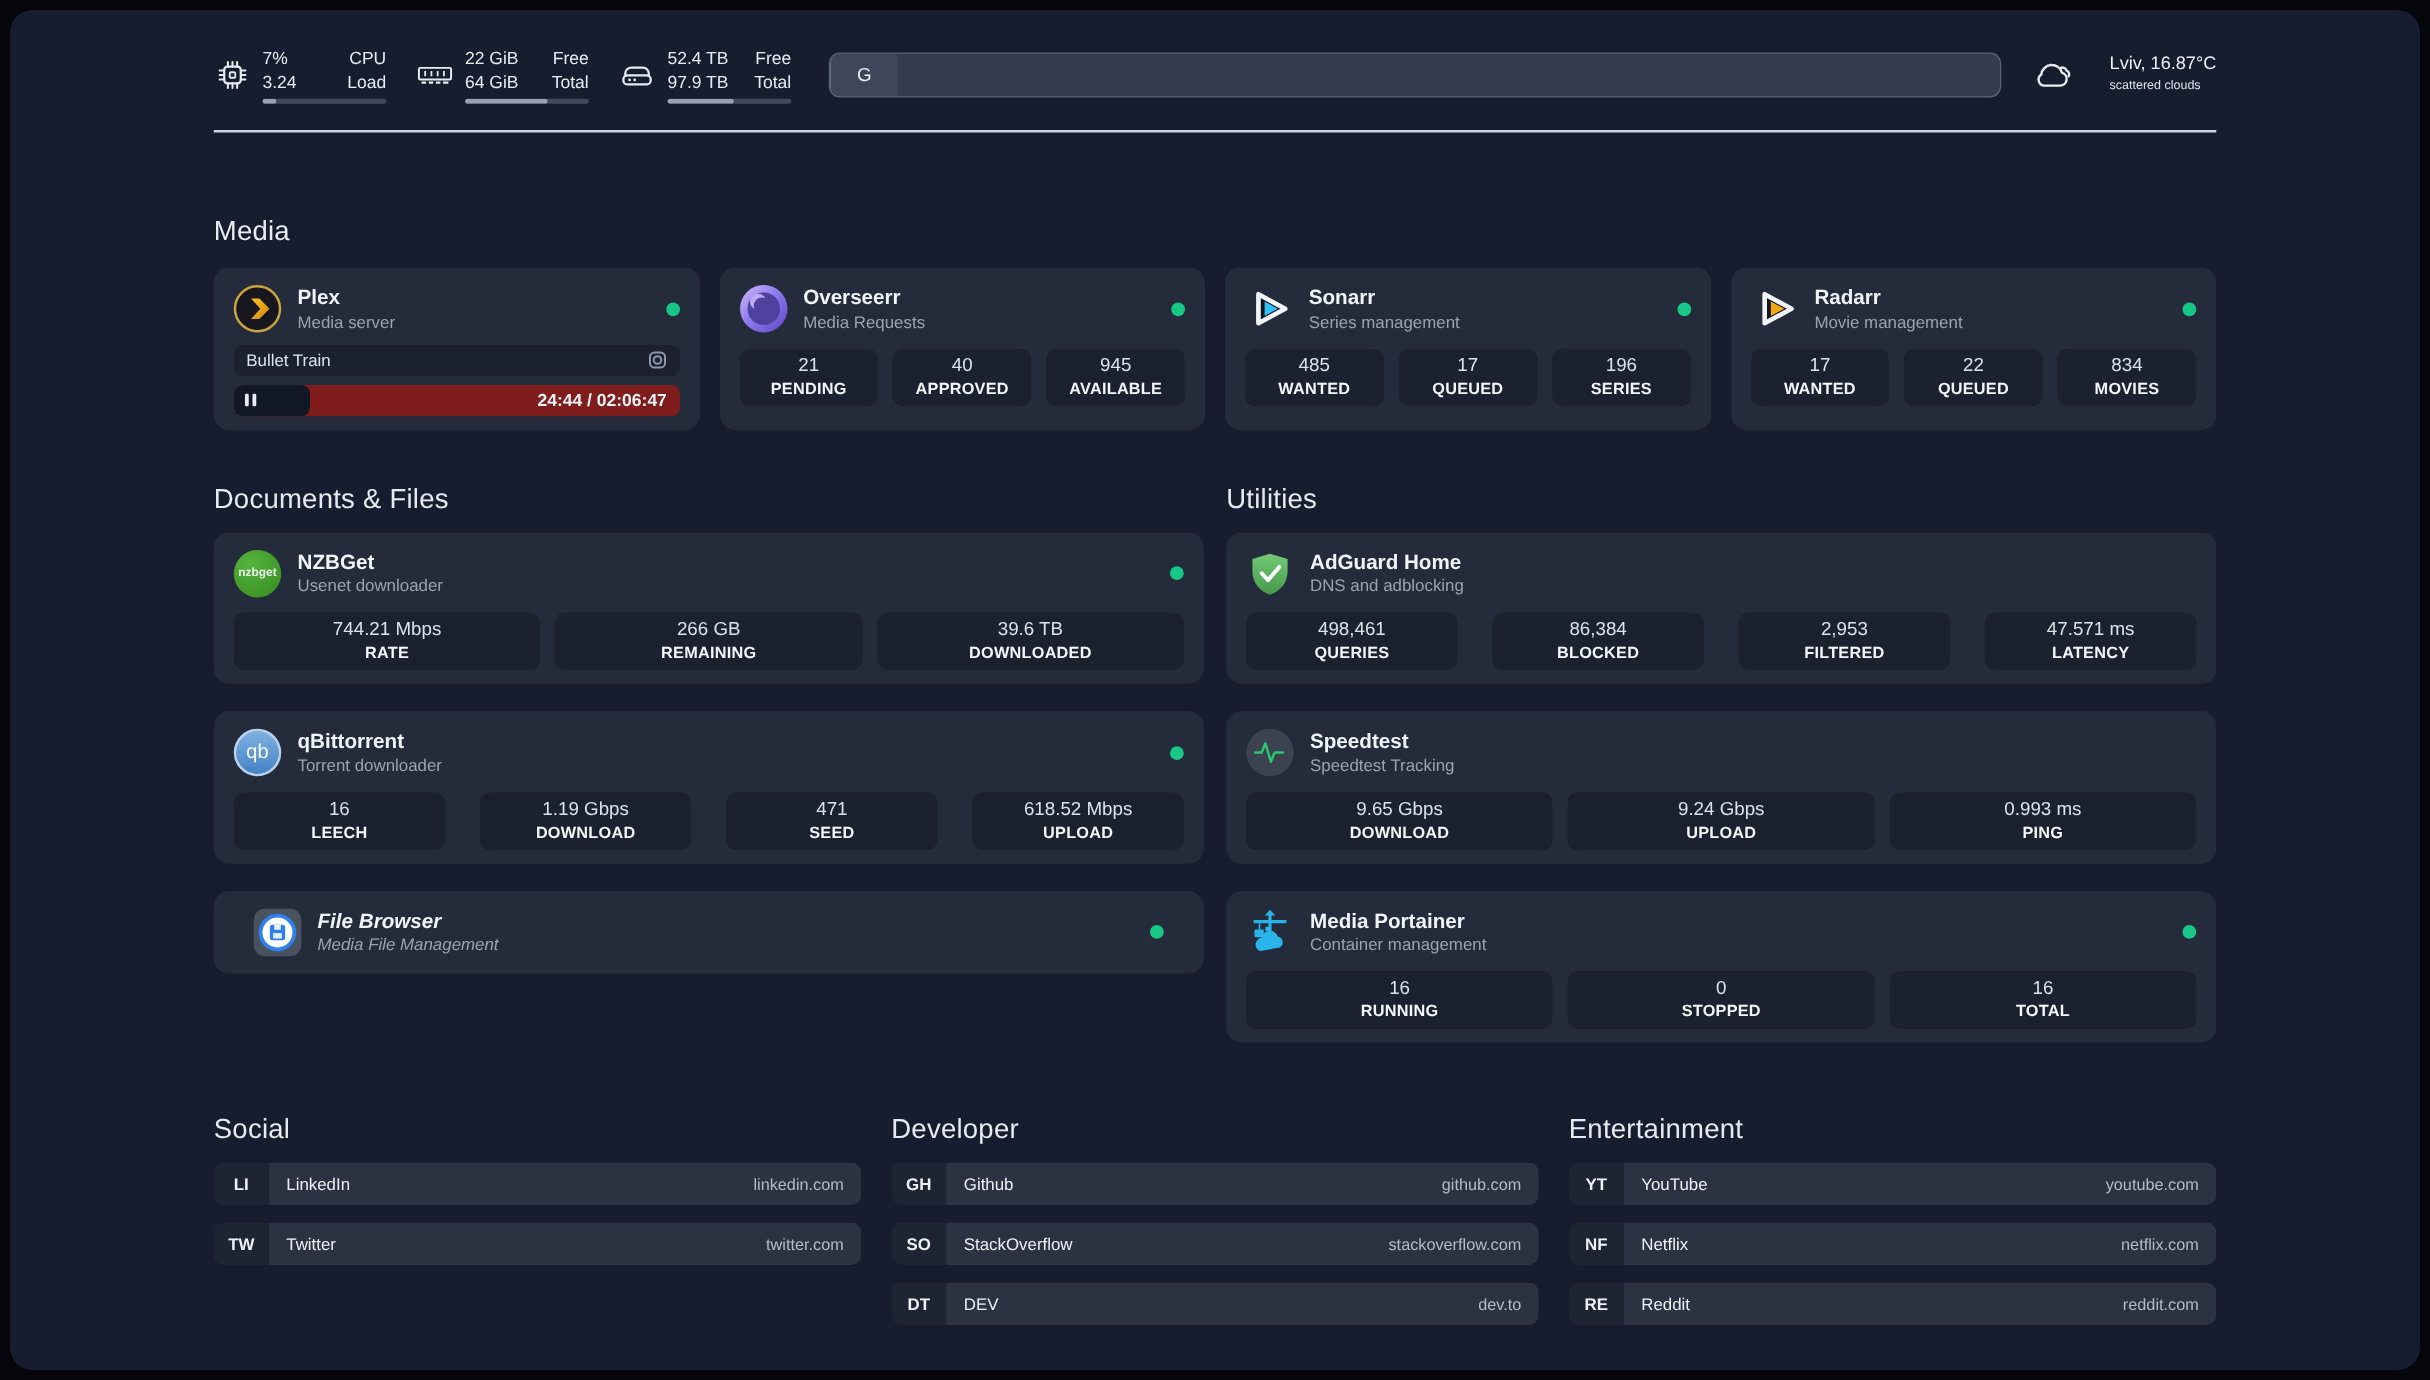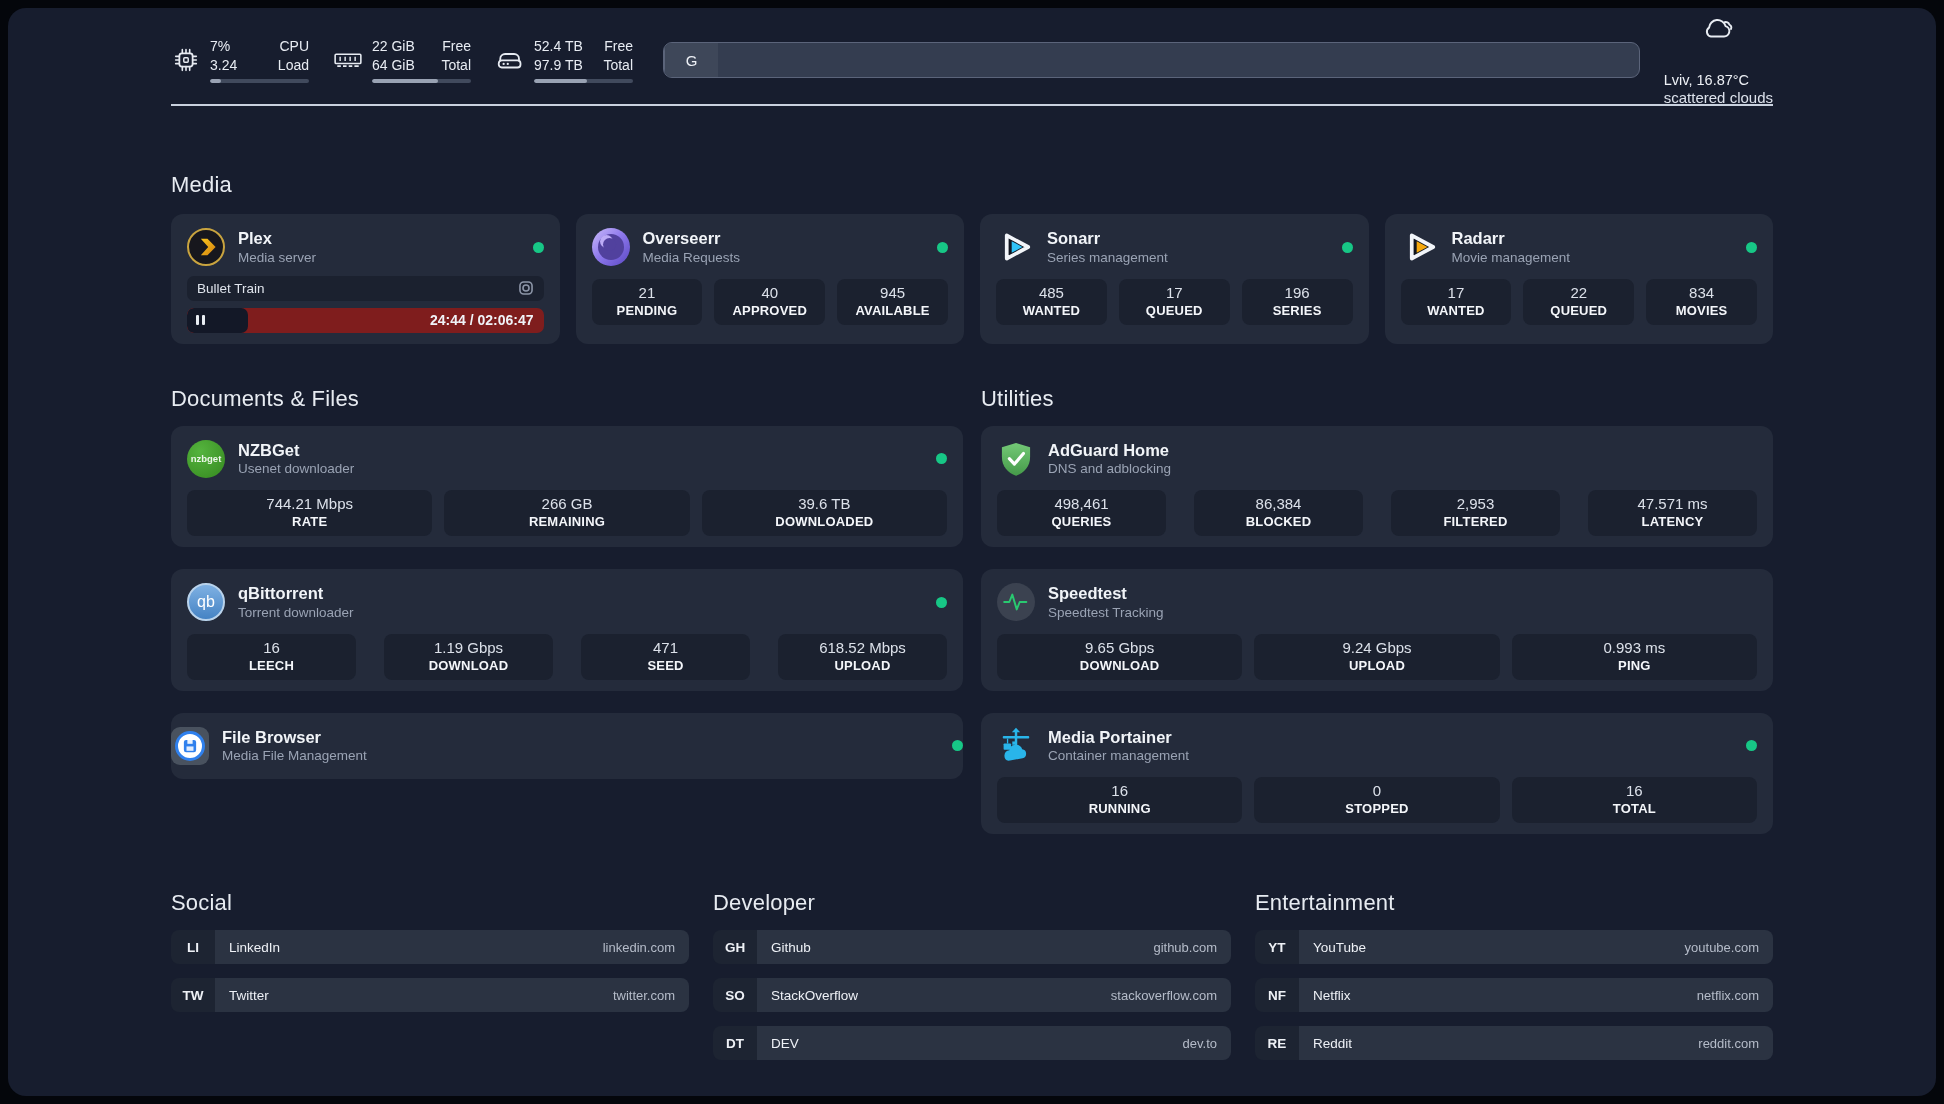--- a/index.html
+++ b/index.html
@@ -19,45 +19,45 @@
   .w-track{margin-top:4px;height:4px;border-radius:3px;background:#414a5d;overflow:hidden;}
   .w-fill{height:100%;background:#99a2b3;border-radius:3px;}
   .search{flex:1;margin:0 24px 0 30px;height:34px;display:flex;align-items:stretch;
           background:#343d50;border:1.5px solid #5b647a;border-radius:9px;overflow:hidden;}
   .search input{flex:1;background:transparent;border:none;outline:none;padding:0 15px;
           color:#dfe4ec;font-size:14px;font-family:inherit;}
   .search input::placeholder{color:#c4cbd8;}
   .search-btn{width:54px;background:#3e4759;border:none;border-left:1.5px solid #5b647a;
           color:#eef1f6;font-size:15px;display:flex;align-items:center;justify-content:center;
           font-family:inherit;cursor:pointer;}
-  .weather{display:flex;align-items:center;gap:29px;flex-direction:column;}
+  .weather{display:flex;align-items:center;gap:29px;}
   .weather-text{line-height:18px;}
   .weather-l1{font-size:14.5px;color:#eef1f6;}
-  .weather-l2{font-size:15px;color:#dde2ec;}
+  .weather-l2{font-size:10px;color:#dde2ec;}
   .divider{margin-top:22px;border-bottom:2px solid #c9d1de;}
 
   
   .sec-h{font-size:22px;font-weight:500;color:#e7ebf1;letter-spacing:.2px;}
   .media-h{margin-top:66px;}
   .media-grid{display:grid;grid-template-columns:repeat(4,1fr);gap:16px;margin-top:16px;}
   .mid-grid{display:grid;grid-template-columns:1fr 1fr;gap:18px;margin-top:42px;}
   .mid-col .card{margin-top:14px;}
   .mid-col .card + .card{margin-top:22px;}
   .card{background:#242b3b;border-radius:12px;padding:14px 16px 11px 16px;box-sizing:border-box;}
   .card-head{display:flex;align-items:center;gap:13px;}
   .svc-text{line-height:1.25;}
   .svc-title{font-size:16.5px;font-weight:700;color:#f1f4f8;}
   .svc-sub{font-size:13.5px;color:#9aa3b4;margin-top:1px;}
   .dot{margin-left:auto;width:11px;height:11px;border-radius:50%;background:#17c786;flex:none;align-self:center;}
   .stats{display:grid;gap:12px;margin-top:12px;}
   .cols-3{grid-template-columns:repeat(3,1fr);} .cols-4{grid-template-columns:repeat(4,1fr);gap:28px;}
   .stat{background:#1b212f;border-radius:8px;text-align:center;padding:4px 2px 6px 2px;}
   .stat-v{font-size:15px;color:#dce1ea;line-height:19px;}
   .stat-l{font-size:13px;font-weight:700;color:#f4f6fa;line-height:17px;letter-spacing:.2px;}
-  .card-flat{padding:14px 0;}
+  .card-flat{padding:14px 32px;font-style:italic;}
 
   
   .player-row{margin-top:9px;background:#1b212f;border-radius:7px;height:25px;
               display:flex;align-items:center;padding:0 10px;font-size:13.5px;color:#dfe4ec;}
   .player-title{flex:1;}
   .player-bar{margin-top:7px;background:#7f1d1d;border-radius:7px;height:25px;
               display:flex;align-items:center;padding:0;overflow:hidden;}
   .player-elapsed{height:100%;background:#131827;border-radius:7px;display:flex;
               align-items:center;padding:0 9px;box-sizing:border-box;}
   .pause{display:flex;gap:3px;}

